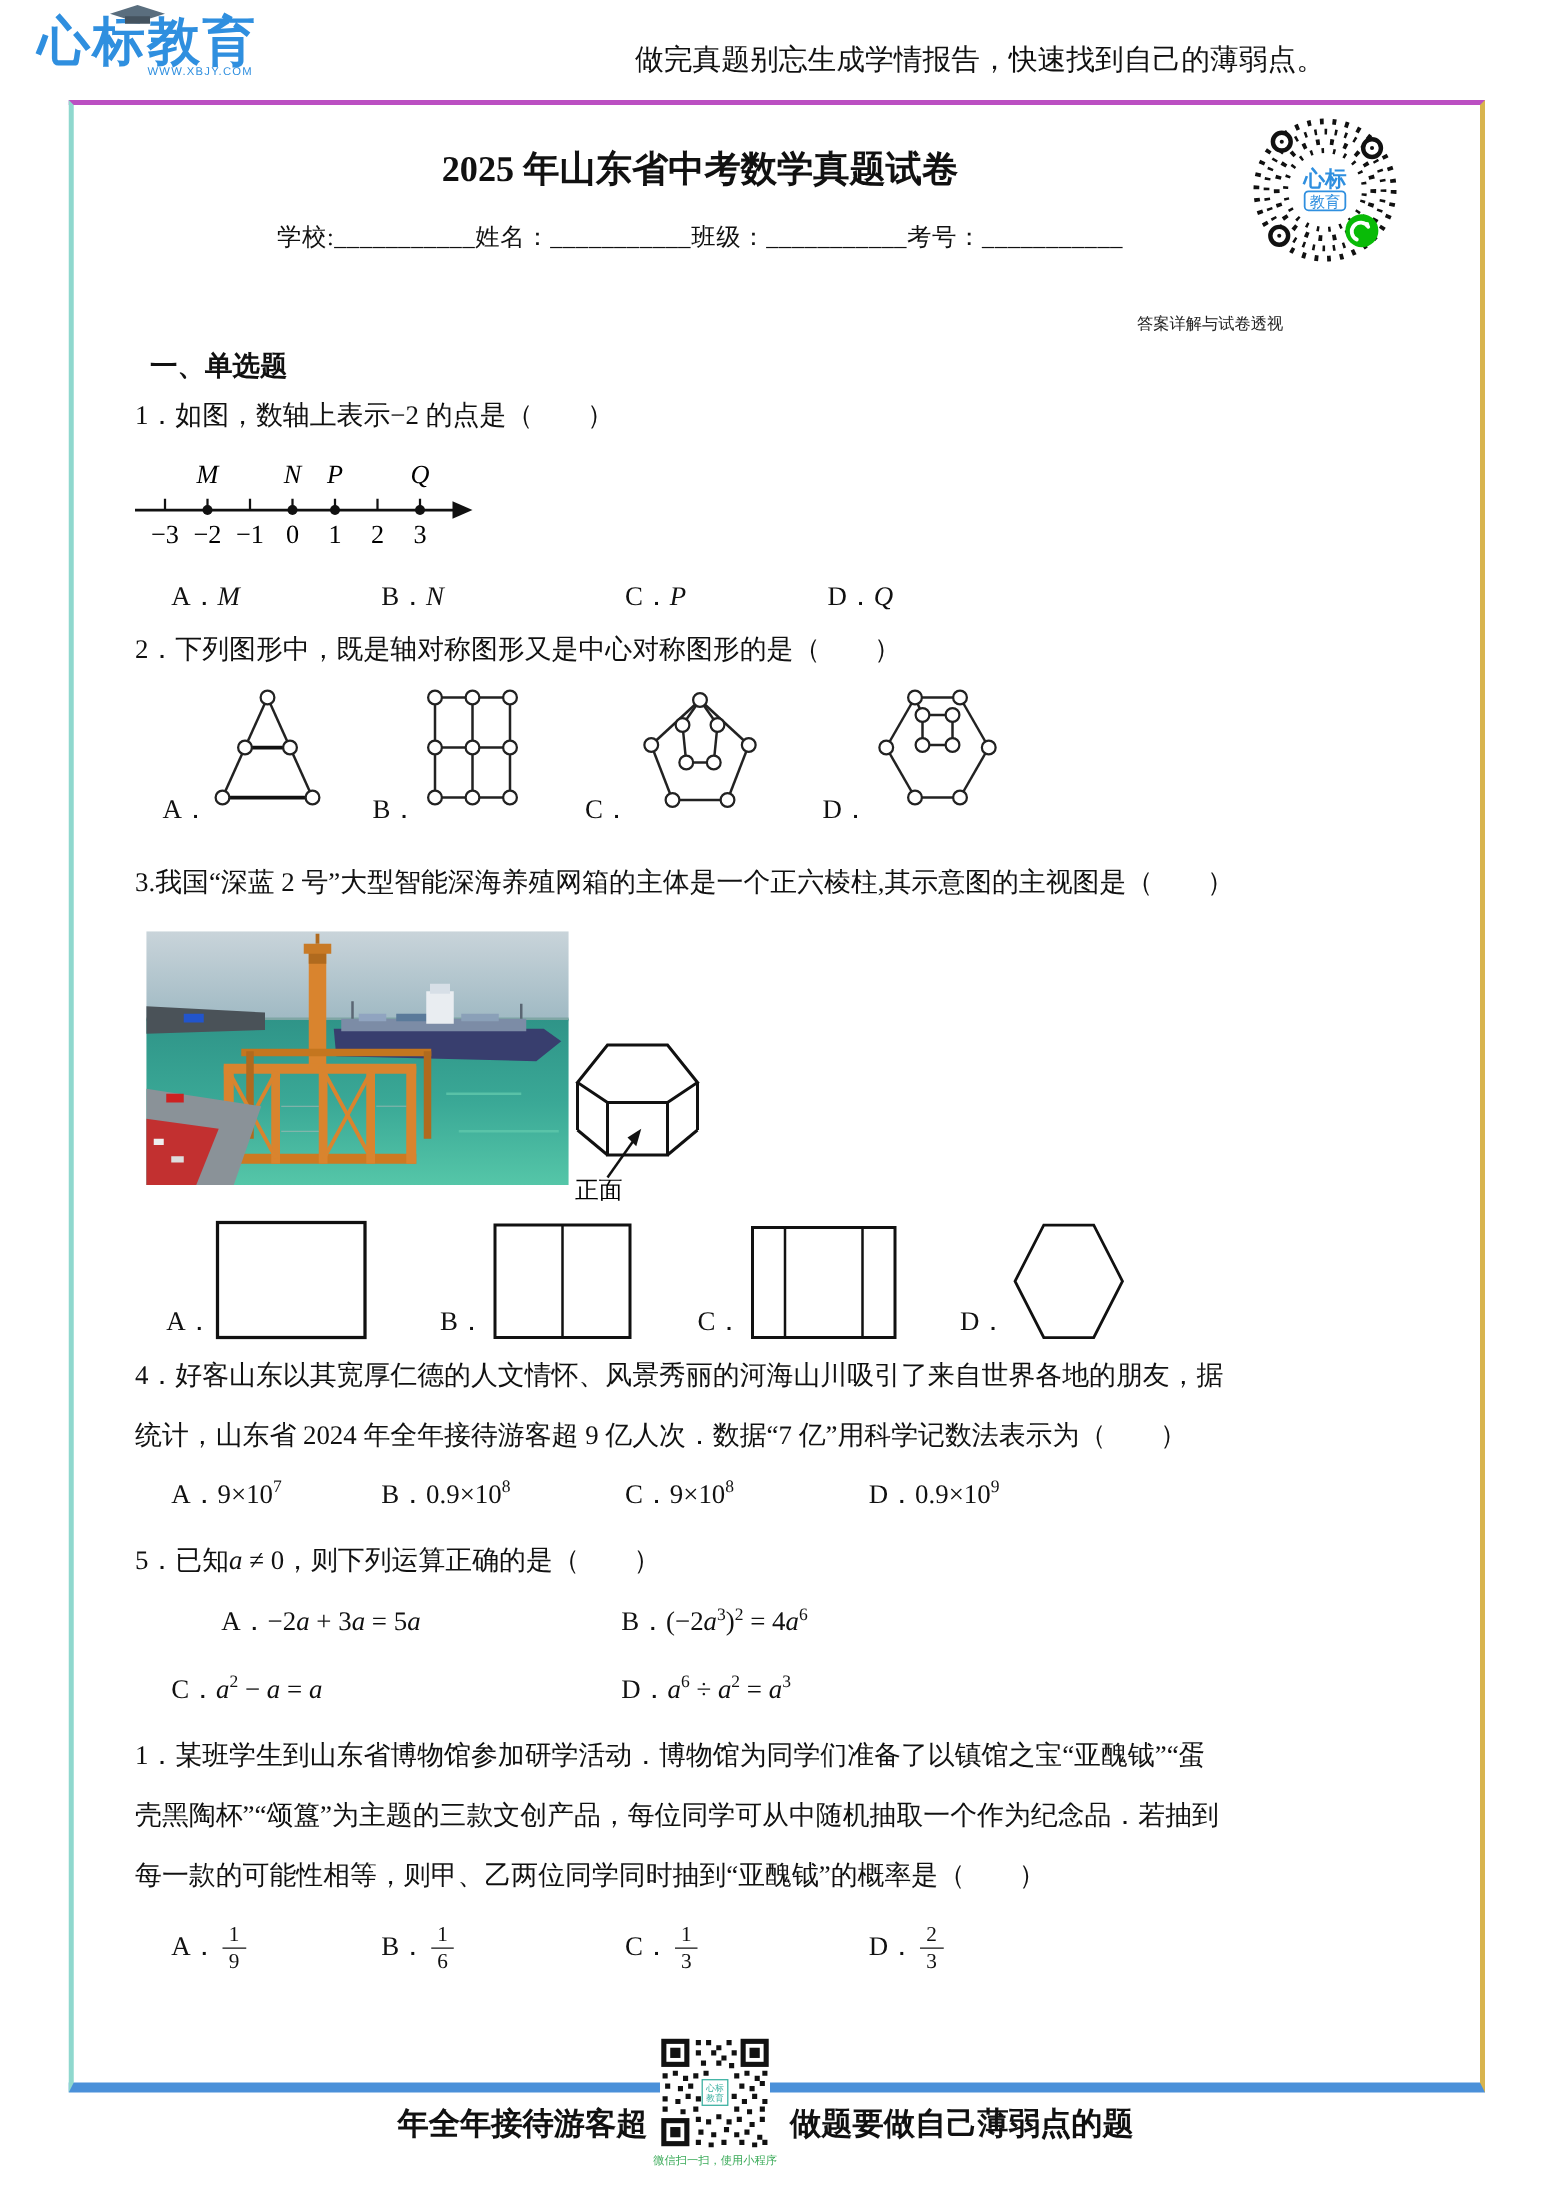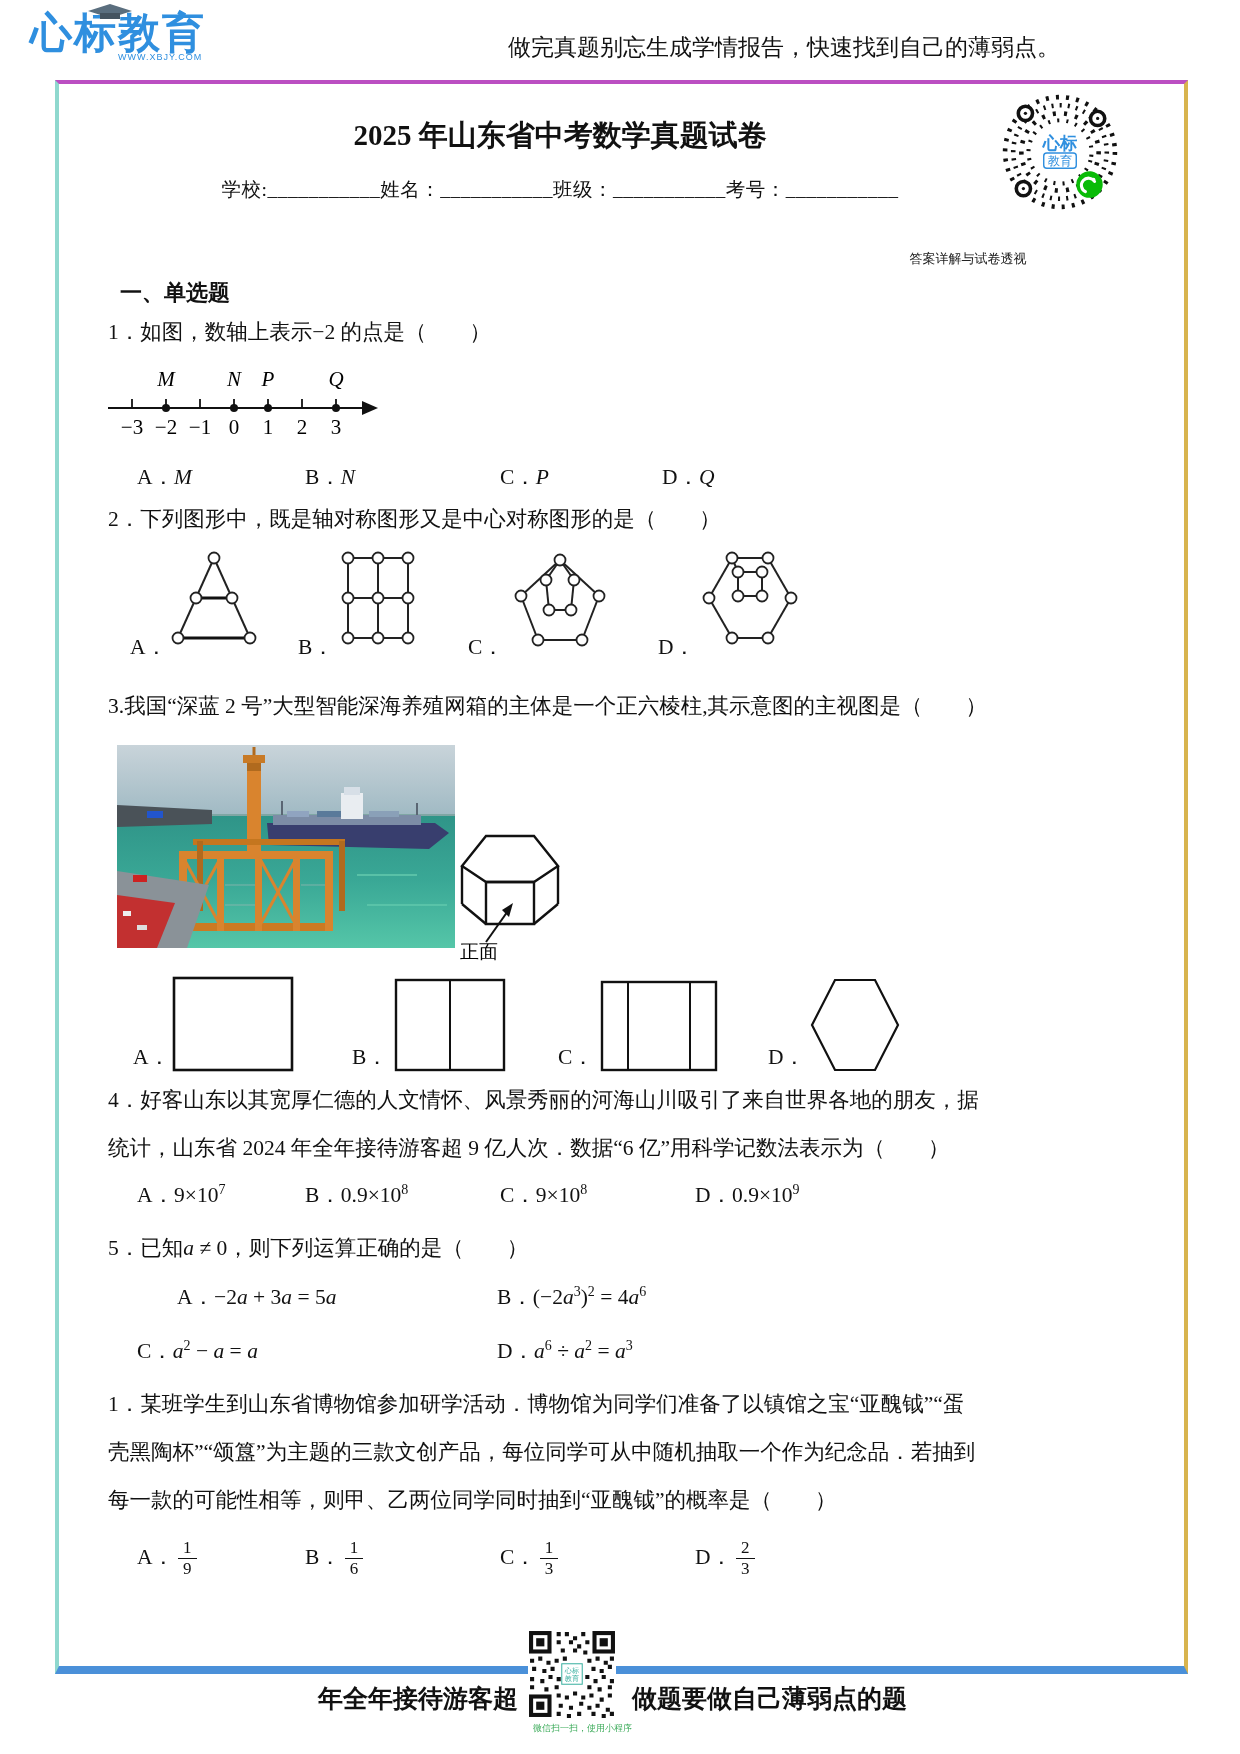--- a/index.html
+++ b/index.html
@@ -33,21 +33,21 @@
   
   .edge{stroke:#222;stroke-width:2;fill:none;}
   .edge-bold{stroke:#111;stroke-width:3;fill:none;}
   .node{fill:#fff;stroke:#222;stroke-width:1.8;}
   .thin{stroke:#111;stroke-width:2.4;fill:none;}
   .nl-txt{font-size:21px;font-family:"Liberation Serif",serif;}
   .nl-lab{font-size:21px;font-style:italic;font-family:"Liberation Serif",serif;}
   .prism-lab{font-size:19px;font-family:"Liberation Serif",serif;}
   
   .footer-txt{font-size:25px;font-weight:600;}
-  .qr2-caption{font-size:9px;color:#3cab5a;text-align:right;width:120px;}
+  .qr2-caption{font-size:9px;color:#3cab5a;text-align:center;width:120px;}
 </style>
 </head>
 <body>
 
 <div class="page">
 
   <div class="abs" style="left:30px;top:12px;">
     <div style="position:relative;">
       <svg class="abs" style="left:58px;top:-8px;" width="44" height="18" viewBox="0 0 44 18">
         <polygon points="22,0 44,7 22,14 0,7" fill="#5a6e7e"></polygon>
@@ -297,21 +297,21 @@
     <line x1="28" y1="2" x2="28" y2="90" stroke="#111" stroke-width="2"></line>
     <line x1="90" y1="2" x2="90" y2="90" stroke="#111" stroke-width="2"></line>
   </svg>
 
   <div class="abs figlabel" style="left:768px;top:1042px;">D．</div>
   <svg class="abs" style="left:810px;top:978px;" width="90" height="94" viewBox="0 0 90 94">
     <polygon points="25,2 65,2 88,47 65,92 25,92 2,47" fill="none" stroke="#111" stroke-width="2.2"></polygon>
   </svg>
 
   <div class="abs stem" style="left:108px;top:1086px;width:940px;">4．好客山东以其宽厚仁德的人文情怀、风景秀丽的河海山川吸引了来自世界各地的朋友，据</div>
-  <div class="abs stem" style="left:108px;top:1134px;width:940px;">统计，山东省 2024 年全年接待游客超 9 亿人次．数据“6 亿”用科学记数法表示为（　　）</div>
+  <div class="abs stem" style="left:108px;top:1134px;width:940px;">统计，山东省 2024 年全年接待游客超 9 亿人次．数据“7 亿”用科学记数法表示为（　　）</div>
   <div class="abs opt" style="left:137px;top:1180px;"><span>A．</span><span>9×10<sup>7</sup></span></div>
   <div class="abs opt" style="left:305px;top:1180px;"><span>B．</span><span>0.9×10<sup>8</sup></span></div>
   <div class="abs opt" style="left:500px;top:1180px;"><span>C．</span><span>9×10<sup>8</sup></span></div>
   <div class="abs opt" style="left:695px;top:1180px;"><span>D．</span><span>0.9×10<sup>9</sup></span></div>
 
   <div class="abs stem" style="left:108px;top:1234px;">5．已知<i>a</i> ≠ 0，则下列运算正确的是（　　）</div>
   <div class="abs opt" style="left:137px;top:1282px;margin-left:40px;"><span>A．</span><span>−2<i>a</i> + 3<i>a</i> = 5<i>a</i></span></div>
   <div class="abs opt" style="left:497px;top:1282px;"><span>B．</span><span>(−2<i>a</i><sup>3</sup>)<sup>2</sup> = 4<i>a</i><sup>6</sup></span></div>
   <div class="abs opt" style="left:137px;top:1336px;"><span>C．</span><span><i>a</i><sup>2</sup> − <i>a</i> = <i>a</i></span></div>
   <div class="abs opt" style="left:497px;top:1336px;"><span>D．</span><span><i>a</i><sup>6</sup> ÷ <i>a</i><sup>2</sup> = <i>a</i><sup>3</sup></span></div>

